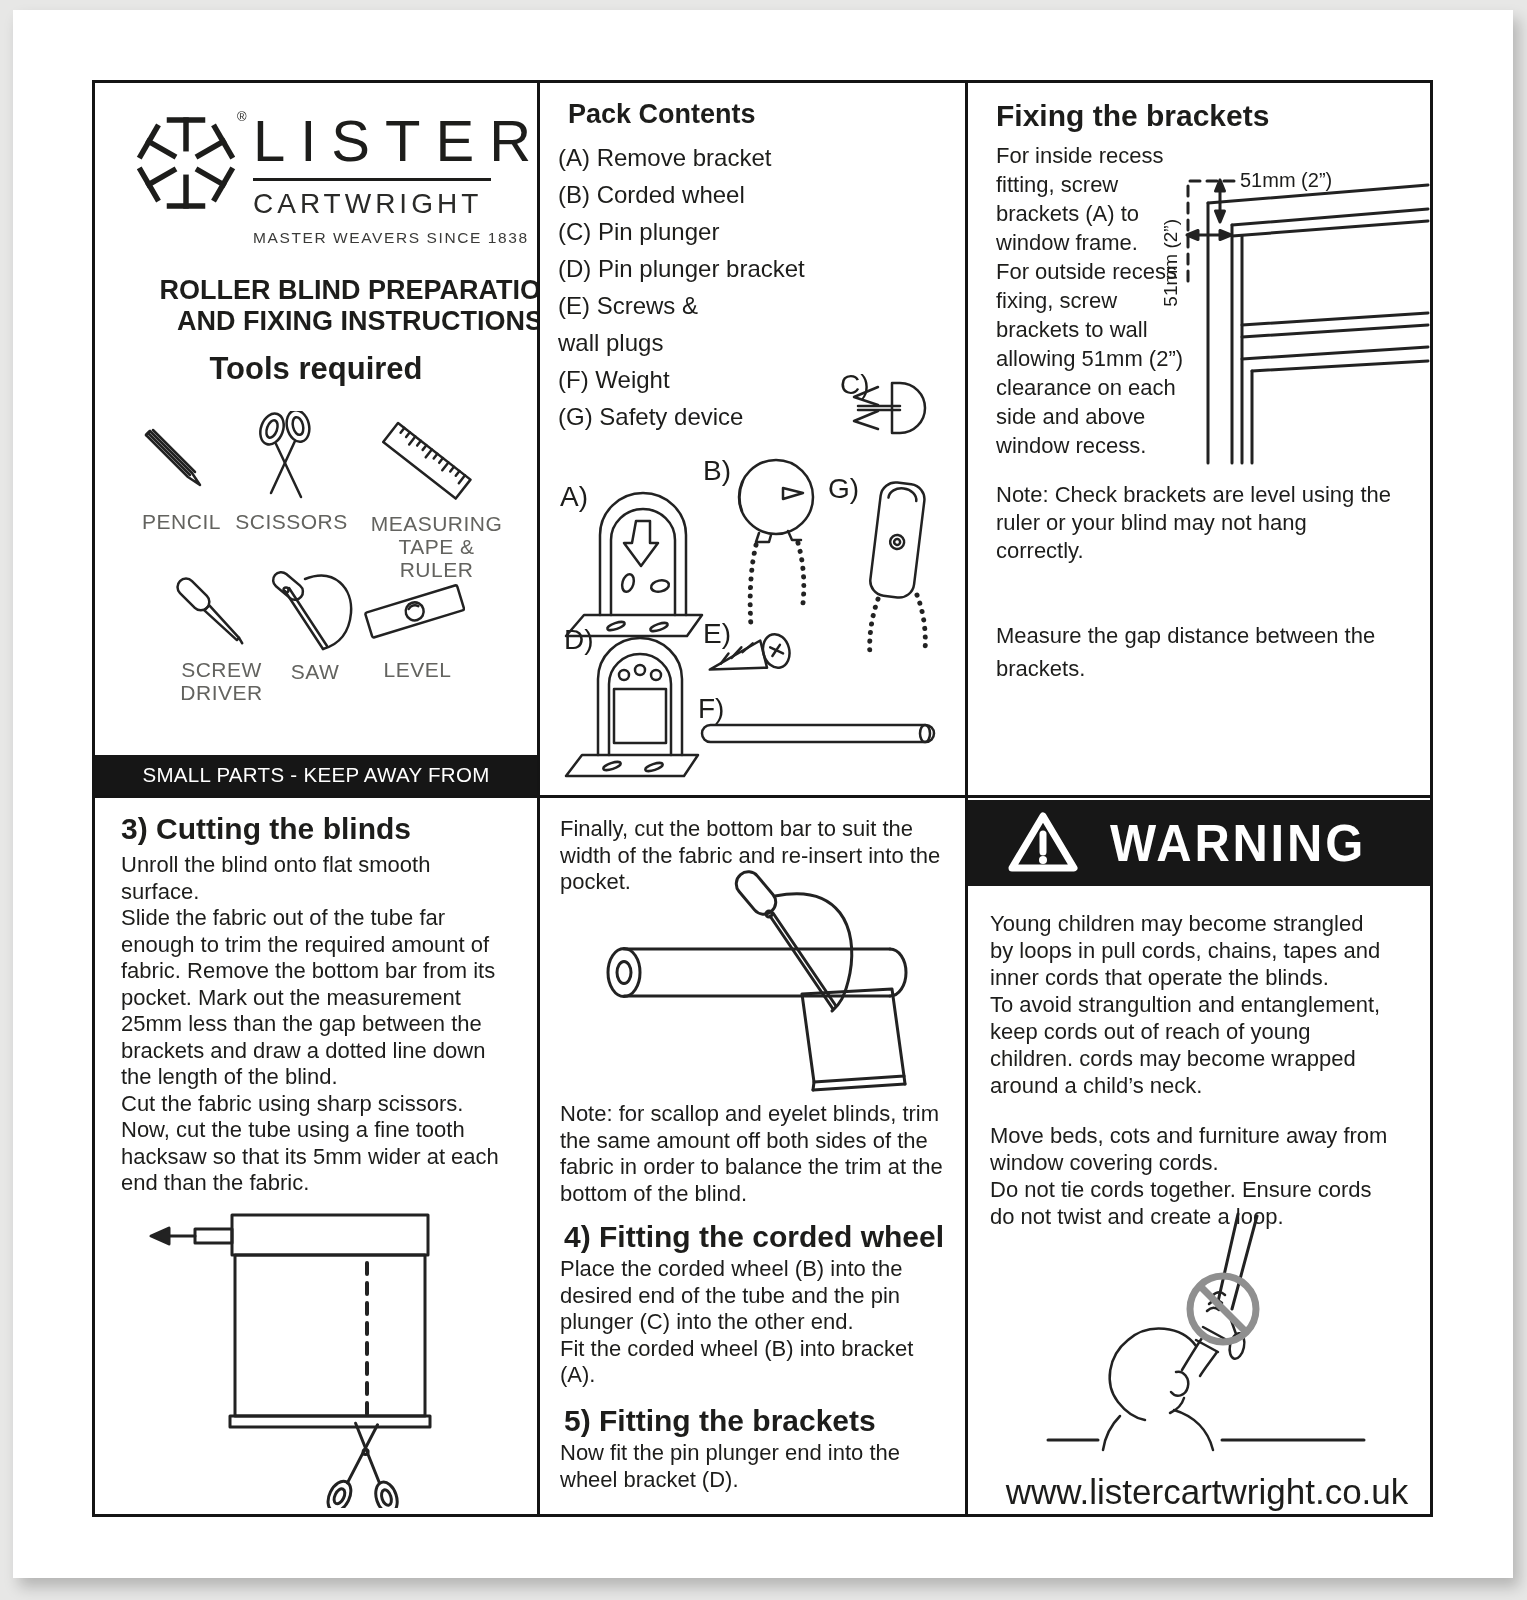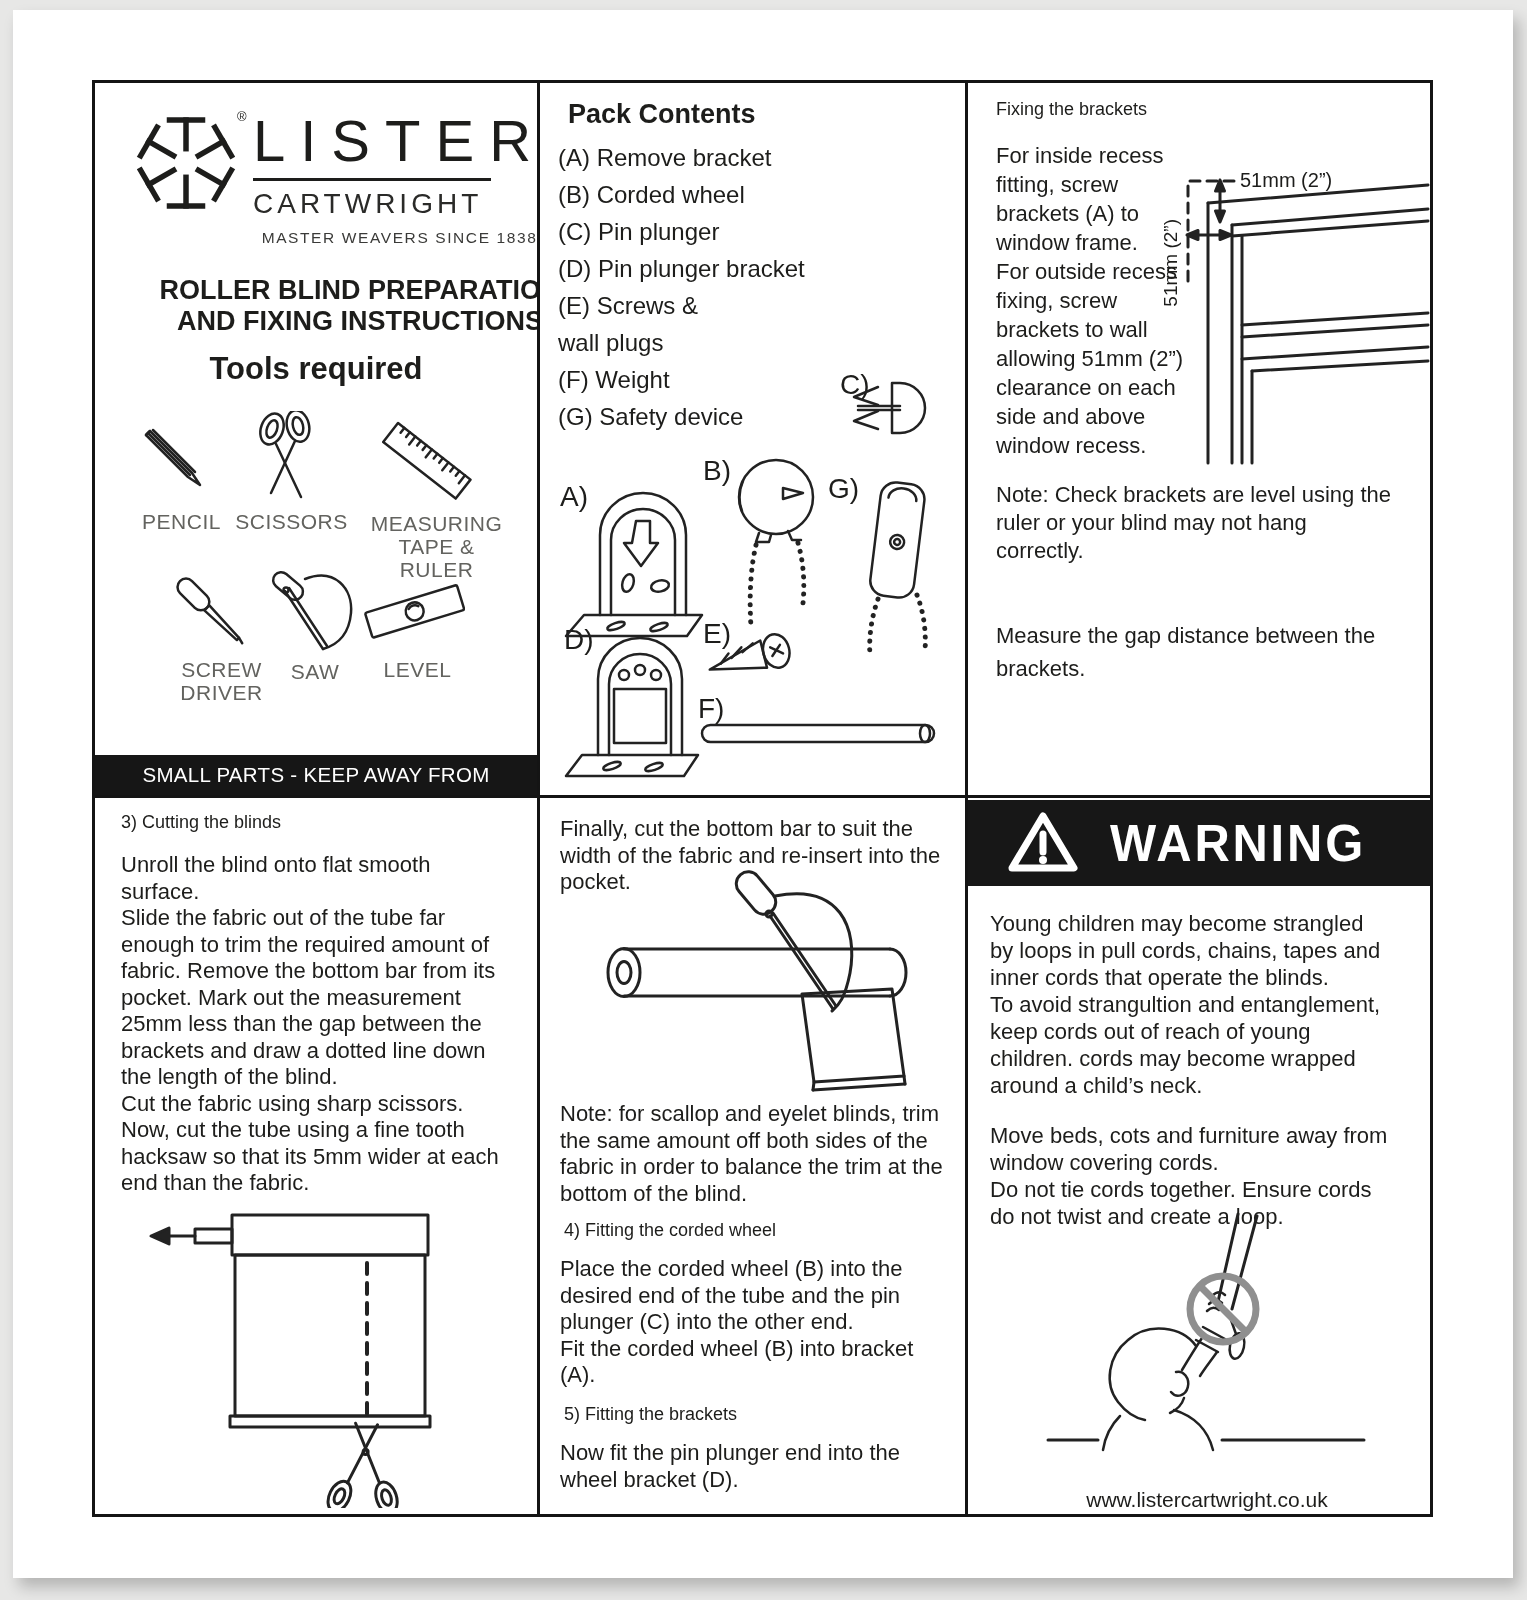--- a/index.html
+++ b/index.html
@@ -22,46 +22,46 @@
     grid-template-columns:442px 425px 462px;
     grid-template-rows:712px 716px;
     gap:3px;
     background:#141414;
     border:3px solid #141414;
   }
   .panel{background:#fff;position:relative;overflow:hidden;}
   .abs{position:absolute;}
   .pre{white-space:pre-line;}
   .body-txt{font-size:22px;line-height:26.5px;}
-  .h-sec{font-weight:normal;font-size:18px;}
+  .h-sec{font-weight:bold;font-size:30px;}
   svg{display:block;}
   .ink{stroke:#222;fill:none;stroke-width:2.5;stroke-linecap:round;stroke-linejoin:round;}
   .ink3{stroke:#222;fill:none;stroke-width:3;stroke-linecap:round;stroke-linejoin:round;}
   .dots{stroke:#222;fill:none;stroke-width:5;stroke-linecap:round;stroke-dasharray:0.1 8.5;}
   
   .brand-name{font-size:58px;letter-spacing:15px;white-space:nowrap;}
   .brand-rule{height:2.5px;background:#1d1d1b;width:238px;margin-top:4px;}
   .brand-name2{font-size:28px;letter-spacing:4px;margin-top:7px;white-space:nowrap;color:#2a2a28;}
-  .brand-tag{font-size:15.5px;letter-spacing:1.6px;margin-top:9px;white-space:nowrap;color:#3a3a38;text-align:center;}
+  .brand-tag{font-size:15.5px;letter-spacing:1.6px;margin-top:9px;white-space:nowrap;color:#3a3a38;}
   .doc-title{top:192px;left:0;width:100%;text-align:center;font-weight:bold;font-size:27px;line-height:31px;padding-left:44px;}
   .tools-h{top:268px;left:0;width:100%;text-align:center;font-weight:bold;font-size:31px;}
   .tool{display:flex;flex-direction:column;align-items:center;}
   .tool-label{color:#63635f;font-size:21px;line-height:23px;text-align:center;letter-spacing:0.5px;margin-top:5px;margin-left:9px;}
   .smallparts{position:absolute;left:0;right:0;bottom:0;height:40px;background:#161616;color:#fff;
     font-size:20.5px;line-height:40px;text-align:center;letter-spacing:0.3px;}
   
   .pack-h{left:28px;top:16px;font-weight:bold;font-size:27px;}
   .pack-list{left:18px;top:56px;font-size:24px;line-height:37px;}
   .part-label{font-size:28px;}
   
   .warn-head{position:absolute;left:0;right:0;top:2px;height:86px;background:#171717;
     display:flex;align-items:center;}
   .warn-word{color:#fff;font-weight:bold;font-size:52px;letter-spacing:3px;
     transform:scaleX(0.94);transform-origin:left center;margin-left:30px;}
-  .website{position:absolute;left:16px;right:0;bottom:2px;text-align:center;font-size:21px;}
+  .website{position:absolute;left:16px;right:0;bottom:2px;text-align:center;font-size:35px;}
 </style>
 </head>
 <body>
 
 <div class="sheet">
   <div class="grid">
 
     <section class="panel">
       <svg class="abs" style="left:36px;top:24px;" width="110" height="112" viewBox="0 0 100 100">
         <g stroke="#1d1d1b" stroke-width="5" stroke-linecap="square" fill="none">

